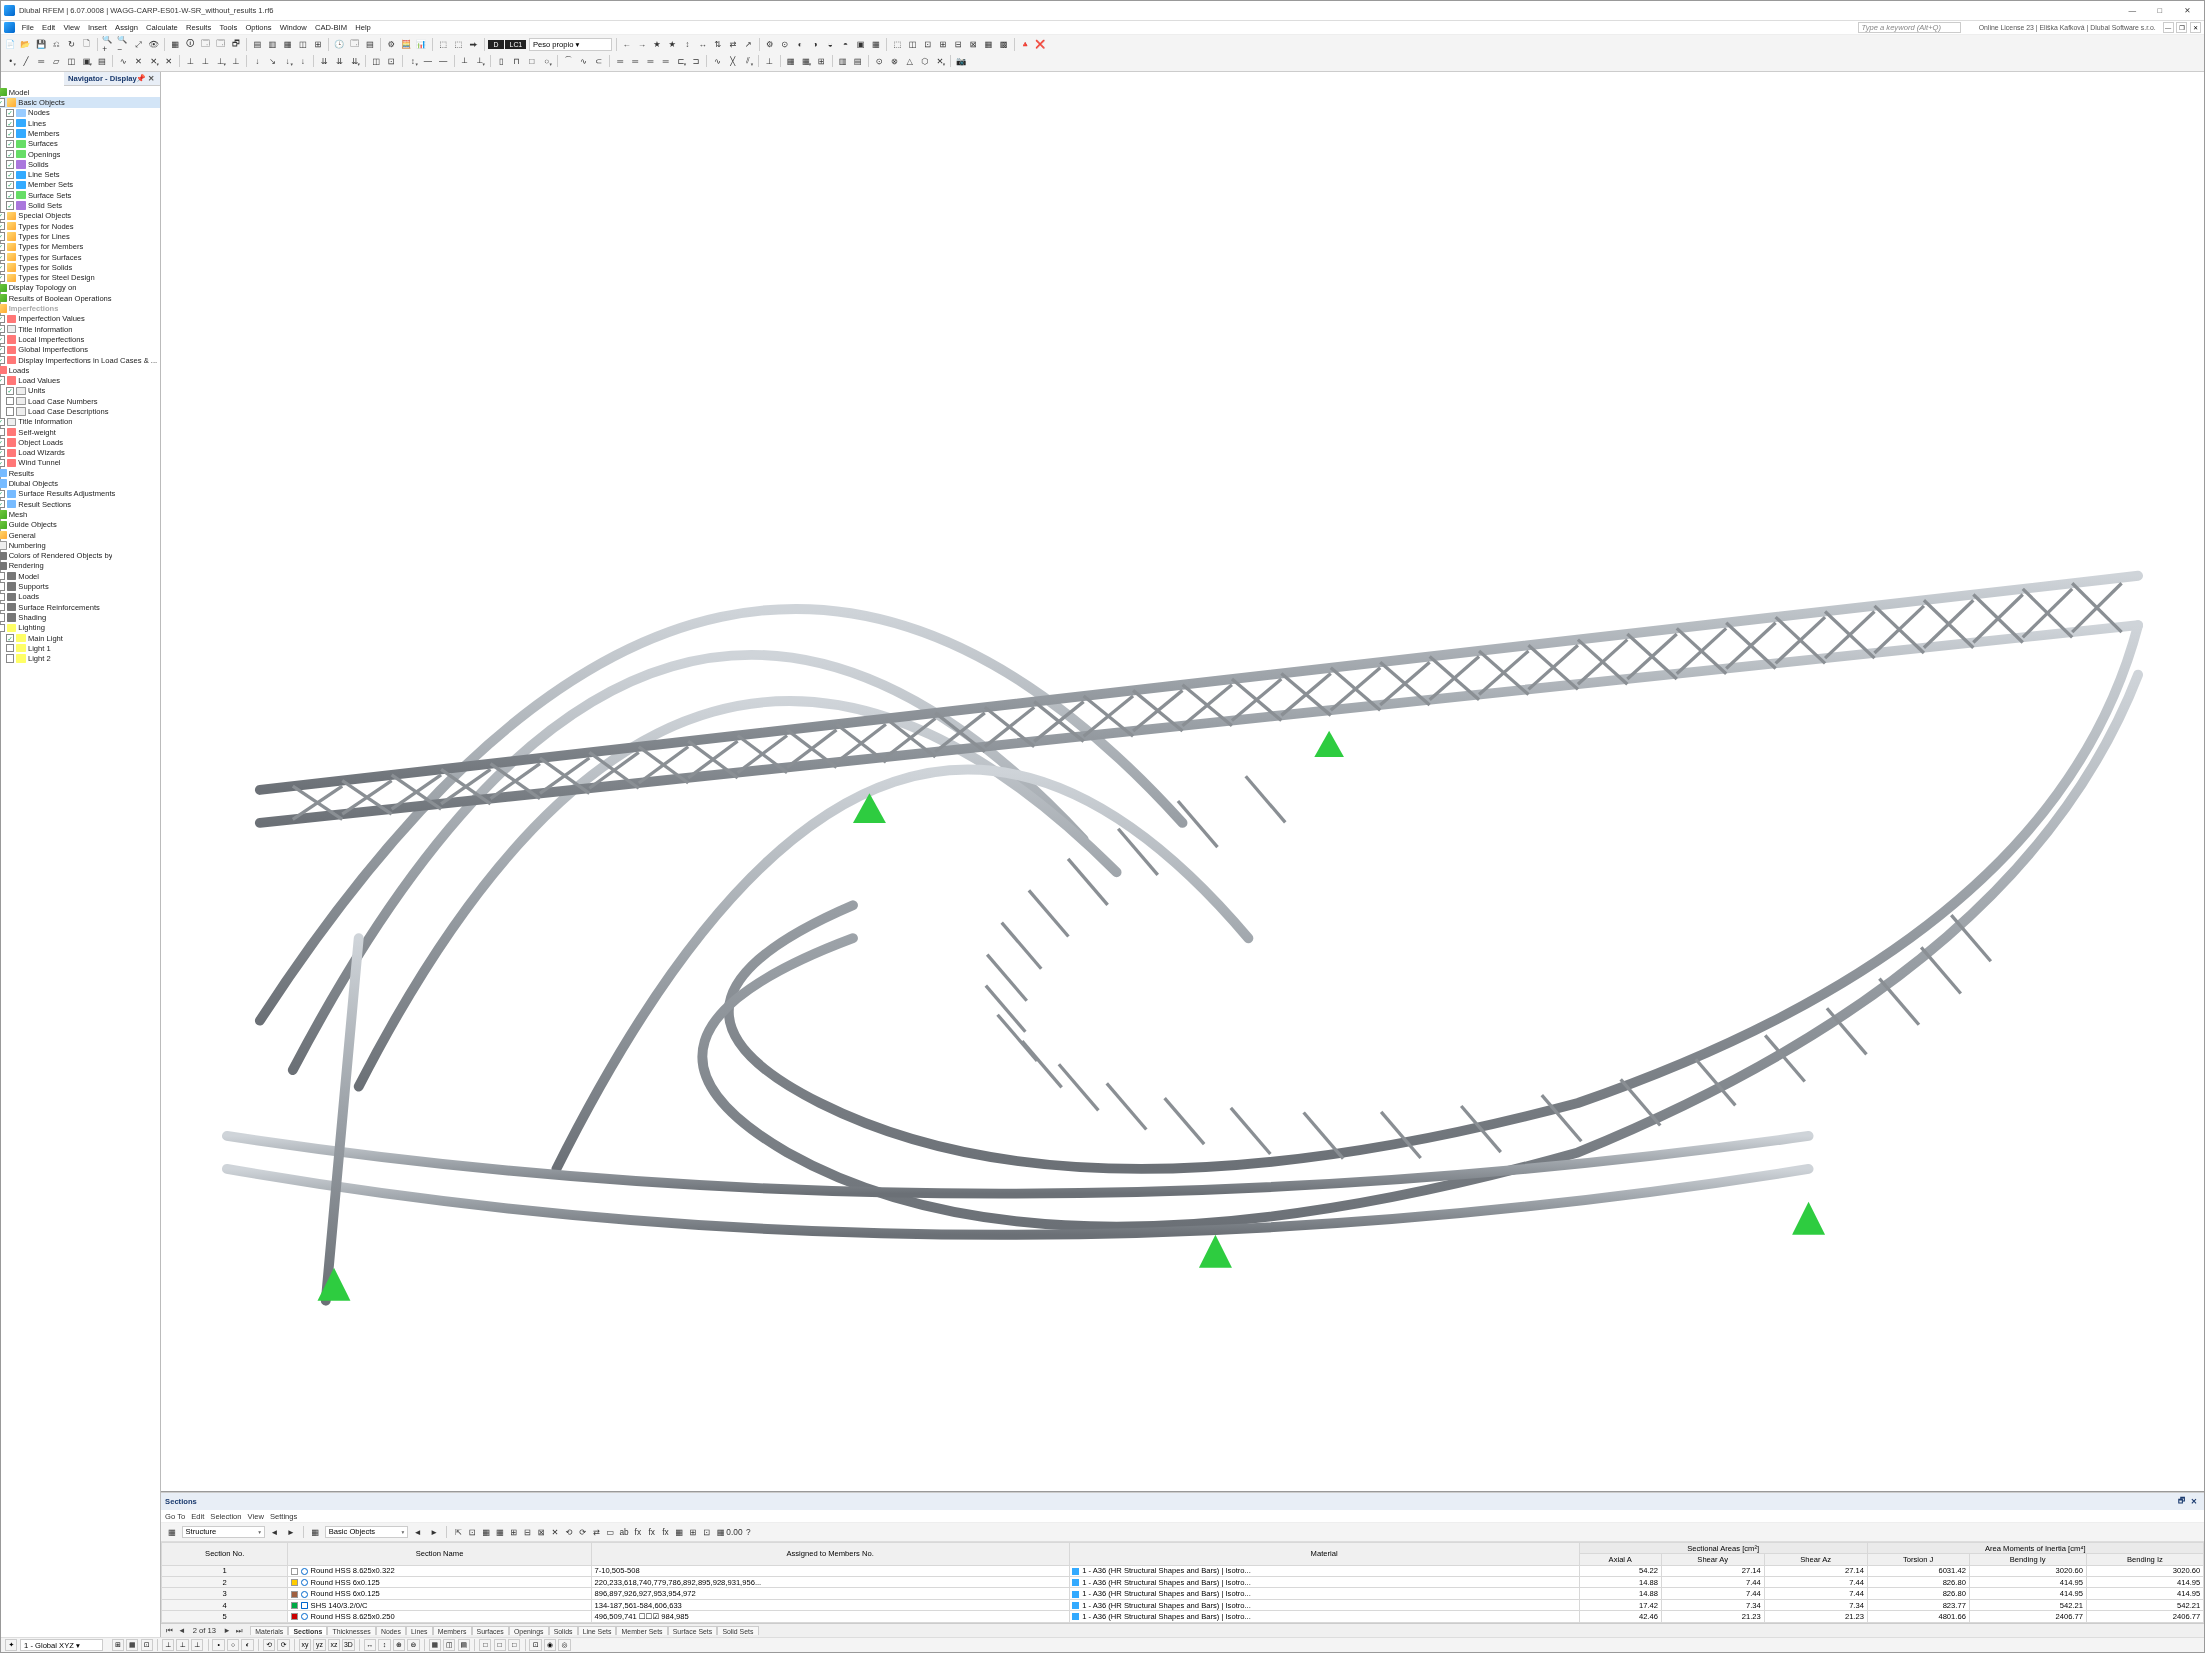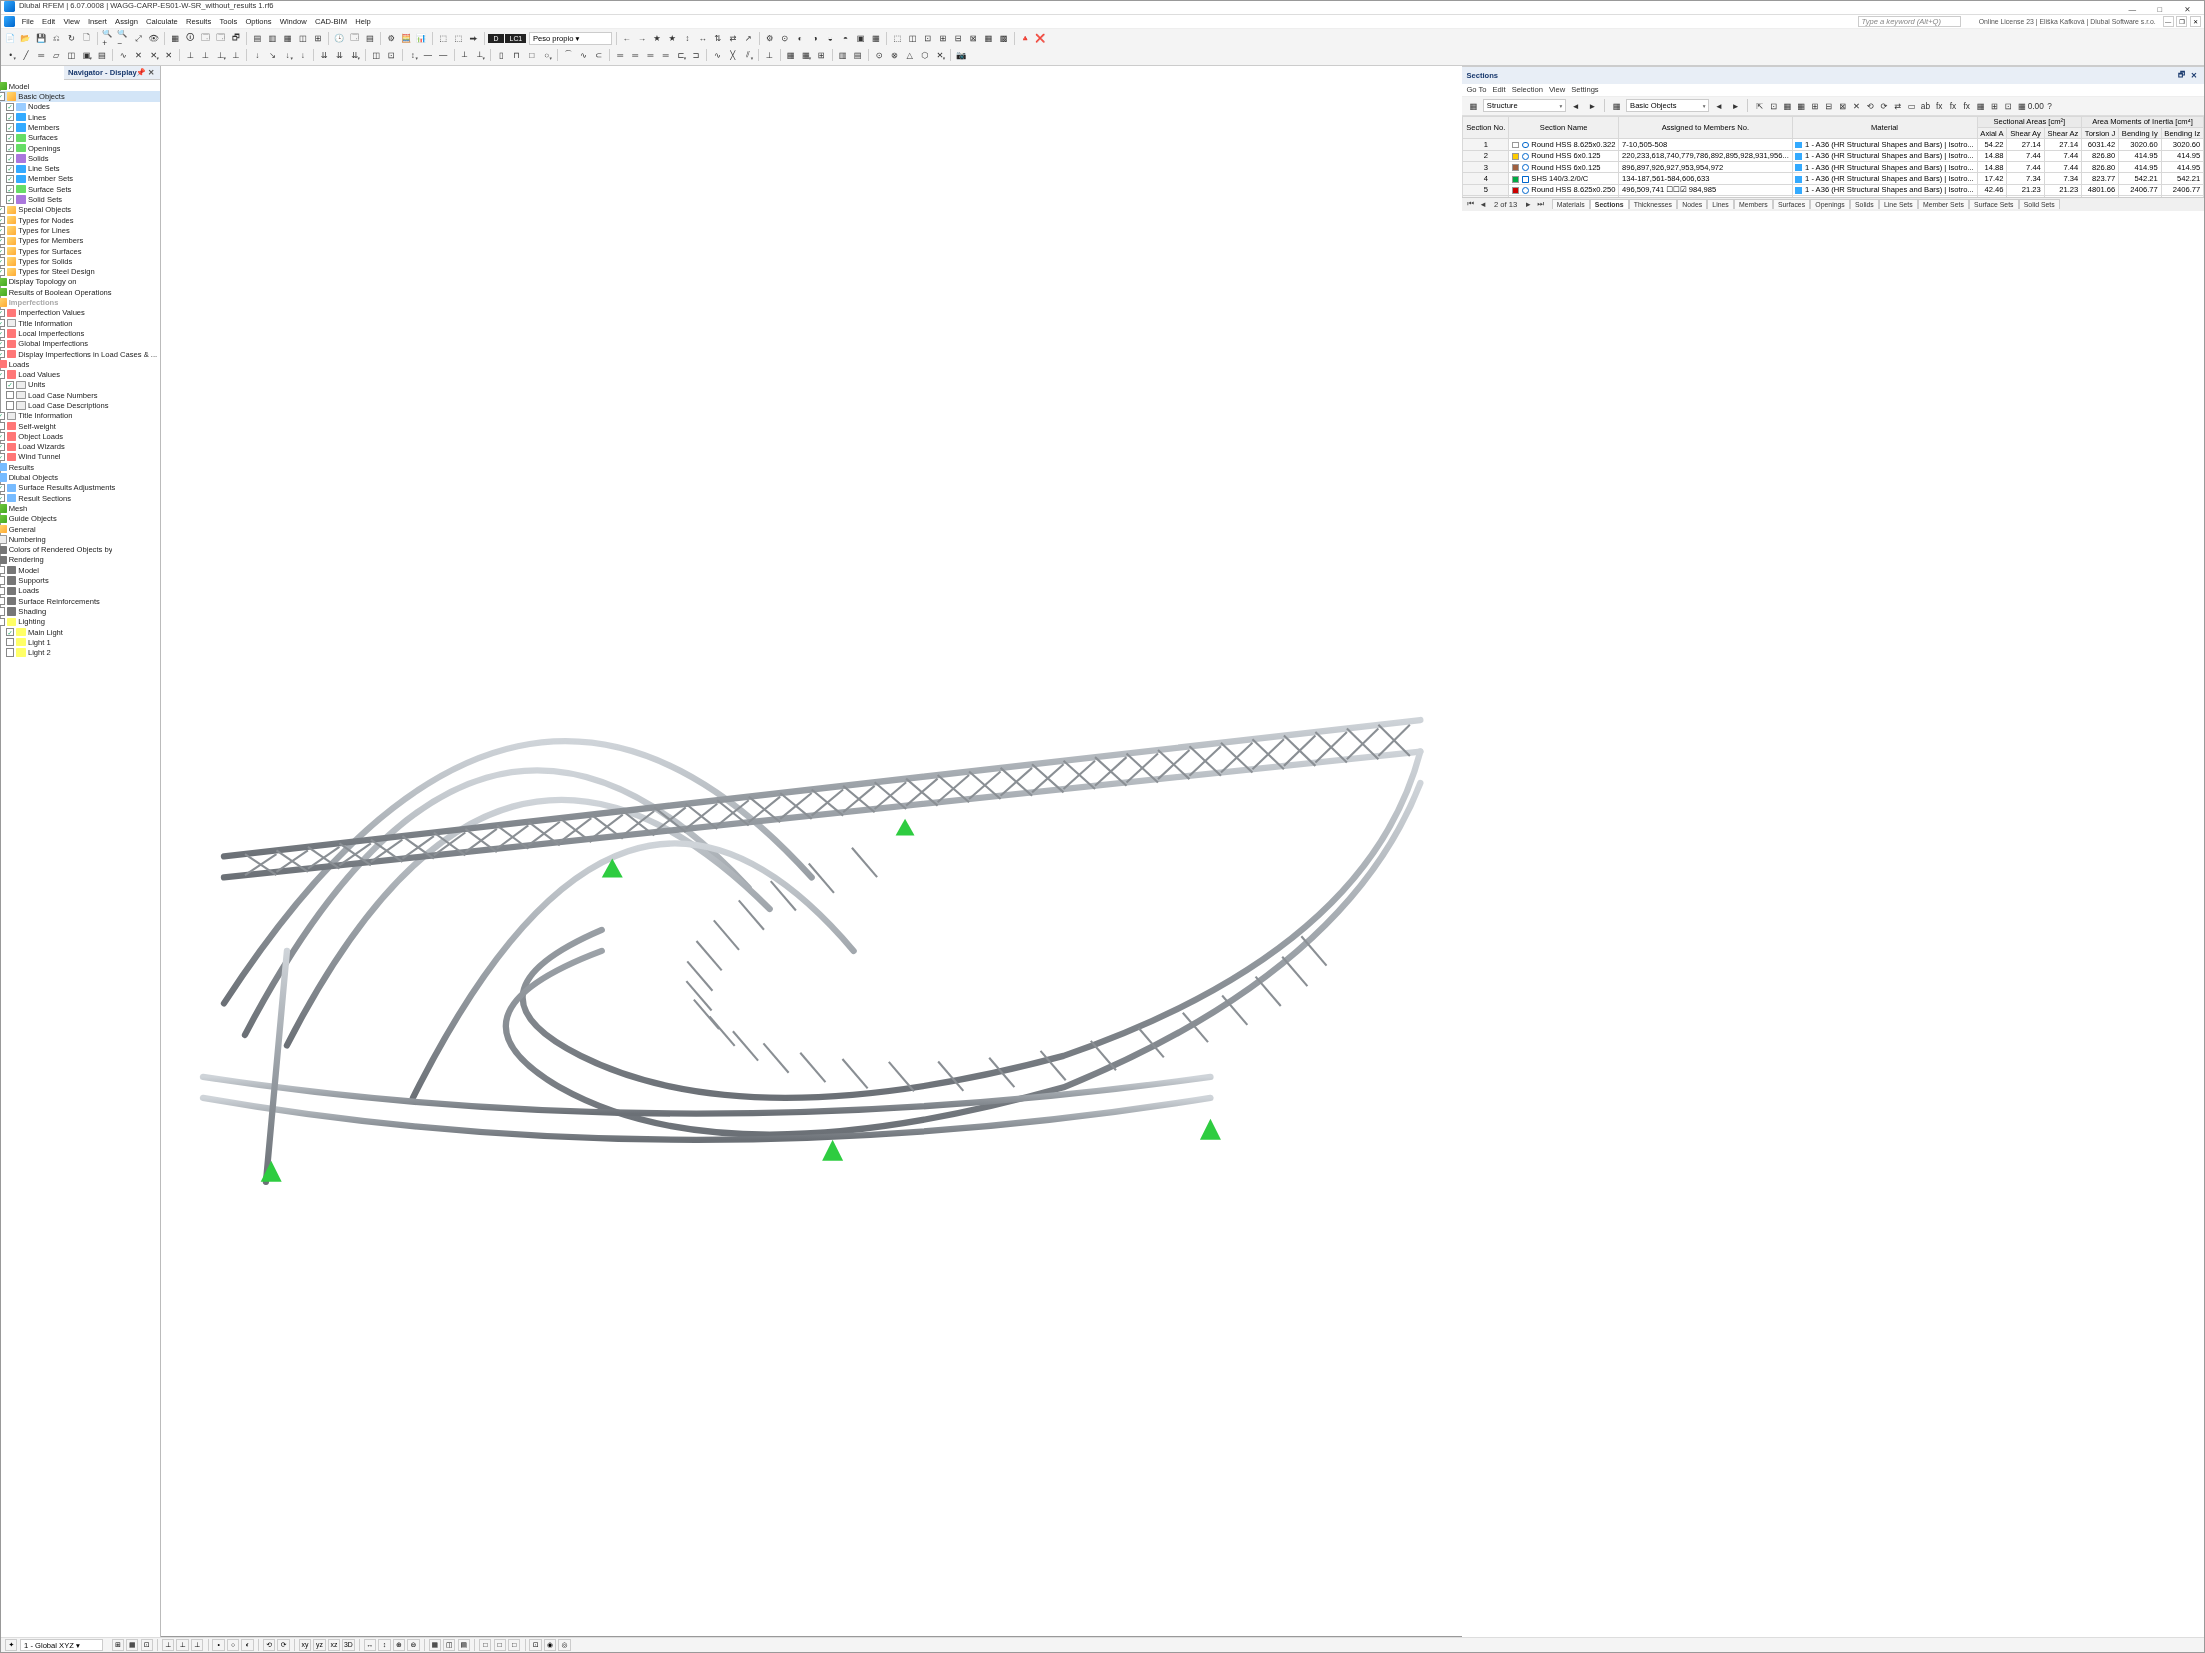--- a/index.html
+++ b/index.html
@@ -1,20 +1,20 @@
 <!DOCTYPE html>
 <html><head>
 <meta charset="utf-8">
 <style>
 * { box-sizing: border-box; margin: 0; padding: 0; font-family: "Segoe UI", Tahoma, sans-serif; font-size: 7.6px; }
 html, body { width: 100%; height: 100%; overflow: hidden; background: #f0f0f0; }
 .win { display: flex; flex-direction: column; height: 100vh; background: #fff; border: 0.7px solid #999; }
 
 
-.titlebar { display: flex; height: 14px; background: #fff; border-bottom: 0.7px solid #ddd; padding: 0 2.8px; }
+.titlebar { display: flex; align-items: center; height: 20px; background: #fff; border-bottom: 0.7px solid #ddd; padding: 0 2.8px; }
 .titlebar .app-icon { width: 11px; height: 11px; background: linear-gradient(135deg,#3af,#06c); border-radius: 1.4px; margin-right: 4.1px; }
 .titlebar .title { flex: 1; color: #333; }
 .titlebar .winbtn { width: 27.6px; height: 16.5px; display: flex; align-items: center; justify-content: center; color: #333; }
 
 
 .menubar { display: flex; align-items: center; height: 13.8px; background: #fff; padding: 0 2.8px; gap: 1.4px; border-bottom: 0.7px solid #eee; }
 .menubar .app-icon { width: 11px; height: 11px; background: linear-gradient(135deg,#3af,#06c); border-radius: 1.4px; margin-right: 1.4px; }
 .menubar .mi { padding: 1.4px 4.1px; color: #222; }
 .menubar .spacer { flex: 1; }
 .menubar .kw { width: 103px; height: 11px; border: 0.7px solid #ccc; padding: 0 2.8px; color: #888; font-style: italic; }
@@ -52,21 +52,21 @@
 .ic-surf { background: #6d6; }
 .ic-solid { background: #a7d; }
 .ic-load { background: #f77; }
 .ic-res { background: #7bf; }
 .ic-render { background: #777; }
 .ic-light { background: #ff6; }
 .ic-num { background: #eee; border:0.7px solid #999; }
 .tree-label { color: #222; overflow: hidden; text-overflow: ellipsis; }
 
 
-.rpane { flex: 1; display: flex; min-width: 0; }
+.rpane { flex: 1; display: flex; flex-direction: column; min-width: 0; }
 .viewport { flex: 1; background: #fff; position: relative; border-bottom: 1.4px solid #999; overflow: hidden; }
 .viewport svg { width: 100%; height: 100%; }
 
 
 .sections { height: 145px; display: flex; flex-direction: column; background: #f9f9f9; border-top: 0.7px solid #ccc; }
 .sec-title { background: #e8eef6; padding: 2.1px 4.1px; font-weight: 600; color: #1a3a6e; display: flex; align-items: center; }
 .sec-title .spacer { flex: 1; }
 .sec-menubar { display: flex; gap: 6px; padding: 1.4px 4.1px; color: #333; background: #fff; border-bottom: 0.7px solid #eee; }
 .sec-menubar span { cursor: default; }
 .sec-toolbar { display: flex; align-items: center; gap: 2.8px; padding: 2.1px 4.1px; background: #f4f4f4; border-bottom: 0.7px solid #ddd; flex-wrap: nowrap; overflow: hidden; }

